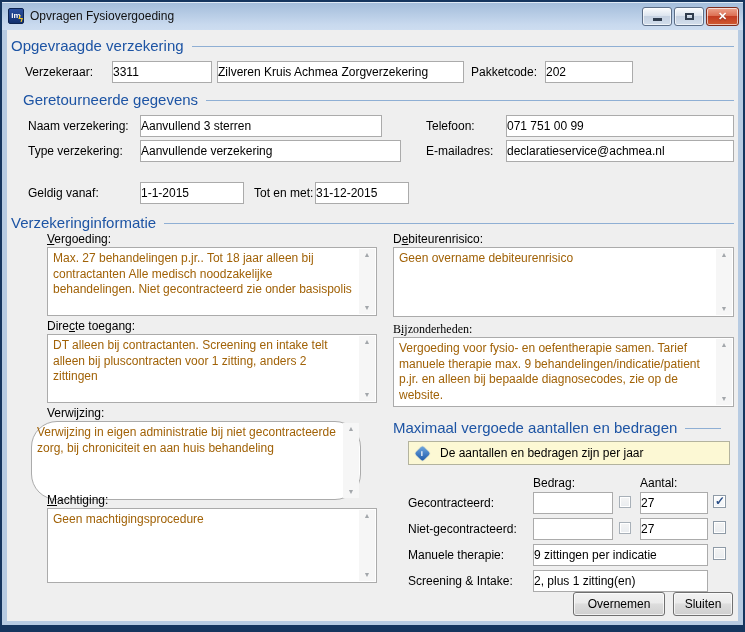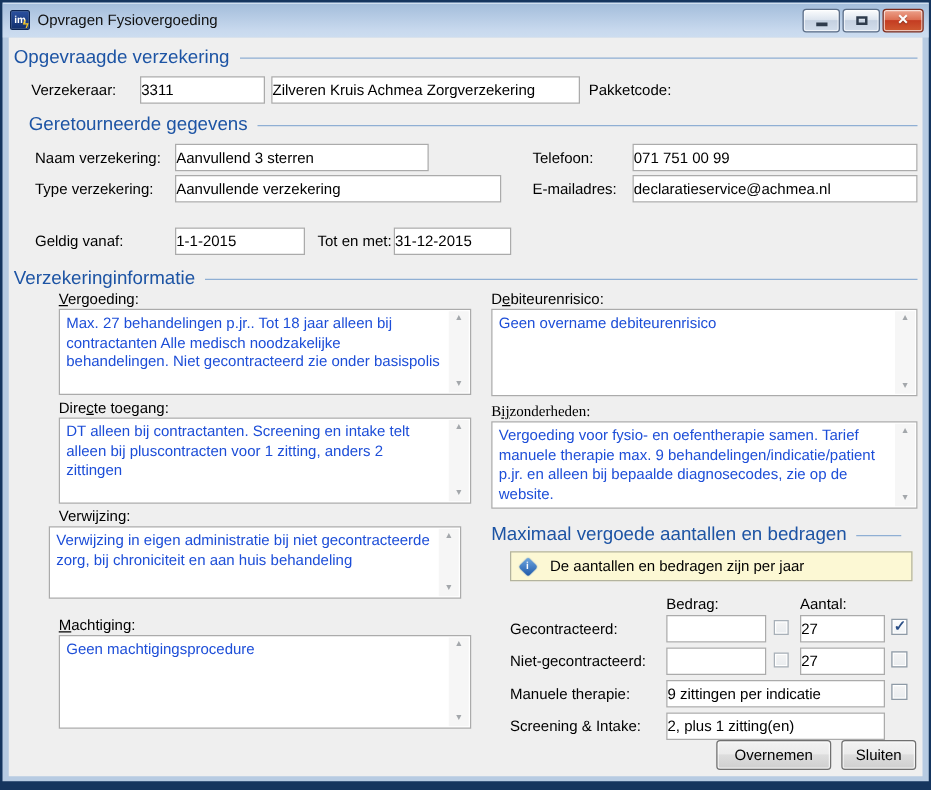--- a/index.html
+++ b/index.html
@@ -41,21 +41,21 @@
   .sec-head{position:absolute;display:flex;align-items:center;height:20px;}
   .sec-title{font-size:15px;color:#1d54a4;white-space:nowrap;}
   .sec-line{flex:1;height:1px;background:#8fafd4;margin-left:8px;margin-top:3px;}
   .lbl{position:absolute;font-size:12px;color:#000;white-space:nowrap;}
   .lbl u{text-decoration:underline;}
   .field{
     position:absolute;box-sizing:border-box;height:22px;border:1px solid #ababab;background:#fff;
     font-family:"Liberation Sans",sans-serif;font-size:12px;color:#000;padding:2px 0;outline:none;
   }
   .tbox{position:absolute;box-sizing:border-box;border:1px solid #ababab;background:#fff;}
-  .tbox-text{position:absolute;left:5px;top:3px;right:22px;font-size:12px;line-height:15.5px;color:#1d4ed8;}
+  .tbox-text{position:absolute;left:5px;top:3px;right:22px;font-size:12px;line-height:15.5px;color:#a16207;}
   .vscroll{
     position:absolute;top:1px;right:1px;bottom:1px;width:16px;background:#f6f6f6;
     display:flex;flex-direction:column;justify-content:space-between;align-items:center;padding:2px 0;box-sizing:border-box;
   }
   .scroll-arrow{font-size:7px;color:#a3a7ab;line-height:8px;}
   .notice{
     position:absolute;box-sizing:border-box;border:1px solid #b3b39e;background:#fcf8d4;
     display:flex;align-items:center;padding:0 8px;font-size:12px;color:#000;
   }
   .info-icon{
@@ -108,27 +108,28 @@
   <div class="content">
 
     <div class="sec-head" style="left:4px;top:5px;right:4px;">
       <span class="sec-title">Opgevraagde verzekering</span>
       <span class="sec-line"></span>
     </div>
     <span class="lbl" style="left:18px;top:35px;">Verzekeraar:</span>
     <input class="field" style="left: 105px; top: 31px; width: 100px;" readonly="" value="3311">
     <input class="field" style="left: 210px; top: 31px; width: 247px;" readonly="" value="Zilveren Kruis Achmea Zorgverzekering">
     <span class="lbl" style="left:464px;top:35px;">Pakketcode:</span>
+    <input class="field" style="left: 538px; top: 31px; width: 88px;" readonly="" value="202">
 
     <div class="sec-head" style="left:16px;top:59px;right:4px;">
       <span class="sec-title">Geretourneerde gegevens</span>
       <span class="sec-line"></span>
     </div>
     <span class="lbl" style="left:21px;top:89px;">Naam verzekering:</span>
-    <input class="field" style="left: 133px; top: 85px; width: 203px;" readonly="" value="Aanvullend 3 sterren">
+    <input class="field" style="left: 133px; top: 85px; width: 242px;" readonly="" value="Aanvullend 3 sterren">
     <span class="lbl" style="left:419px;top:89px;">Telefoon:</span>
     <input class="field" style="left: 499px; top: 85px; width: 228px;" readonly="" value="071 751 00 99">
     <span class="lbl" style="left:21px;top:114px;">Type verzekering:</span>
     <input class="field" style="left: 133px; top: 110px; width: 261px;" readonly="" value="Aanvullende verzekering">
     <span class="lbl" style="left:419px;top:114px;">E-mailadres:</span>
     <input class="field" style="left: 499px; top: 110px; width: 228px;" readonly="" value="declaratieservice@achmea.nl">
     <span class="lbl" style="left:21px;top:156px;">Geldig vanaf:</span>
     <input class="field" style="left: 133px; top: 152px; width: 104px;" readonly="" value="1-1-2015">
     <span class="lbl" style="left:247px;top:156px;">Tot en met:</span>
     <input class="field" style="left: 308px; top: 152px; width: 94px;" readonly="" value="31-12-2015">
@@ -150,21 +151,21 @@
     <span class="lbl" style="left:40px;top:289px;">Dire<u>c</u>te toegang:</span>
     <div class="tbox" style="left:40px;top:304px;width:330px;height:69px;">
       <div class="tbox-text">DT alleen bij contractanten. Screening en intake telt alleen bij pluscontracten voor 1 zitting, anders 2 zittingen</div>
       <div class="vscroll">
         <span class="scroll-arrow">▲</span>
         <span class="scroll-arrow">▼</span>
       </div>
     </div>
 
     <span class="lbl" style="left:40px;top:376px;">Verwi<u>j</u>zing:</span>
-    <div class="tbox" style="left:32px;top:391px;width:330px;height:58px;">
+    <div class="tbox" style="left:24px;top:391px;width:330px;height:79px;border-radius:26px;">
       <div class="tbox-text">Verwijzing in eigen administratie bij niet gecontracteerde zorg, bij chroniciteit en aan huis behandeling</div>
       <div class="vscroll">
         <span class="scroll-arrow">▲</span>
         <span class="scroll-arrow">▼</span>
       </div>
     </div>
 
     <span class="lbl" style="left:40px;top:463px;"><u>M</u>achtiging:</span>
     <div class="tbox" style="left:40px;top:478px;width:330px;height:75px;">
       <div class="tbox-text">Geen machtigingsprocedure</div>

